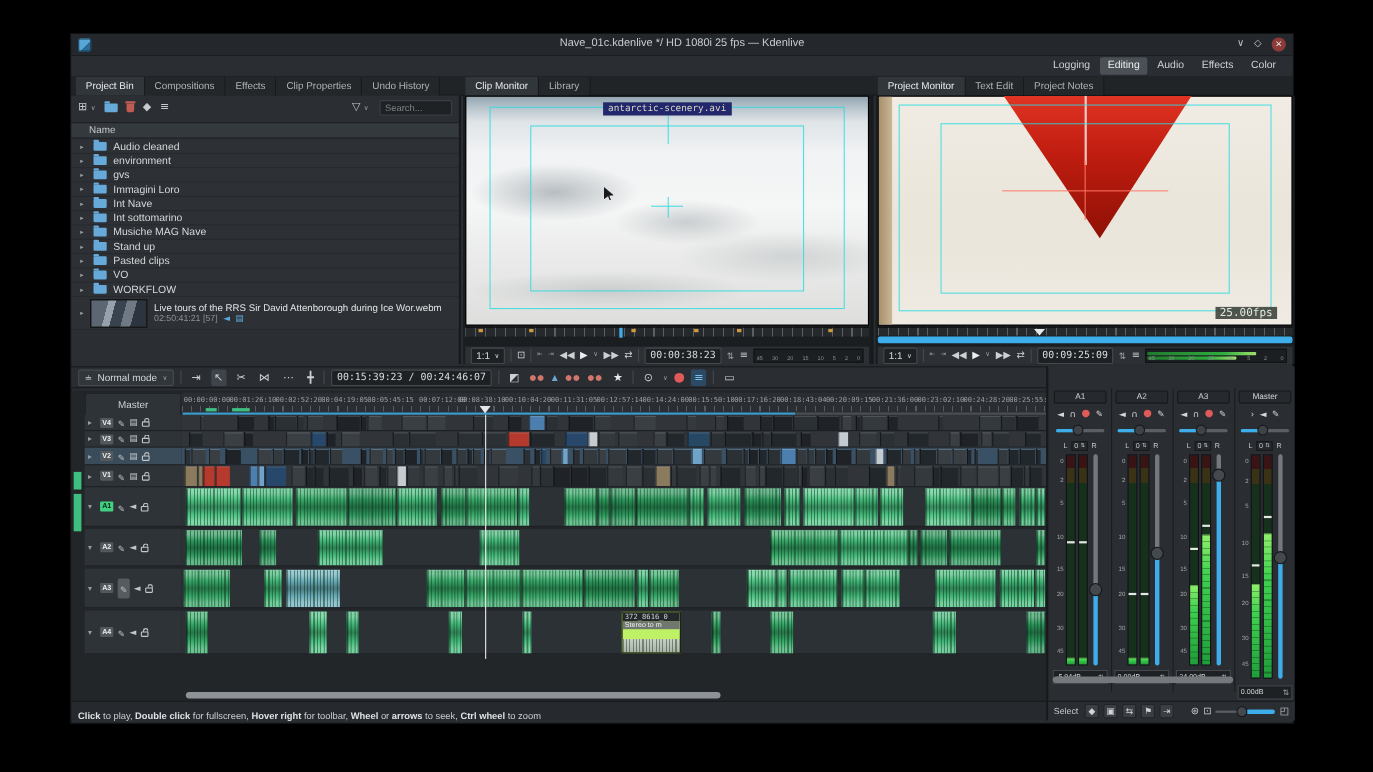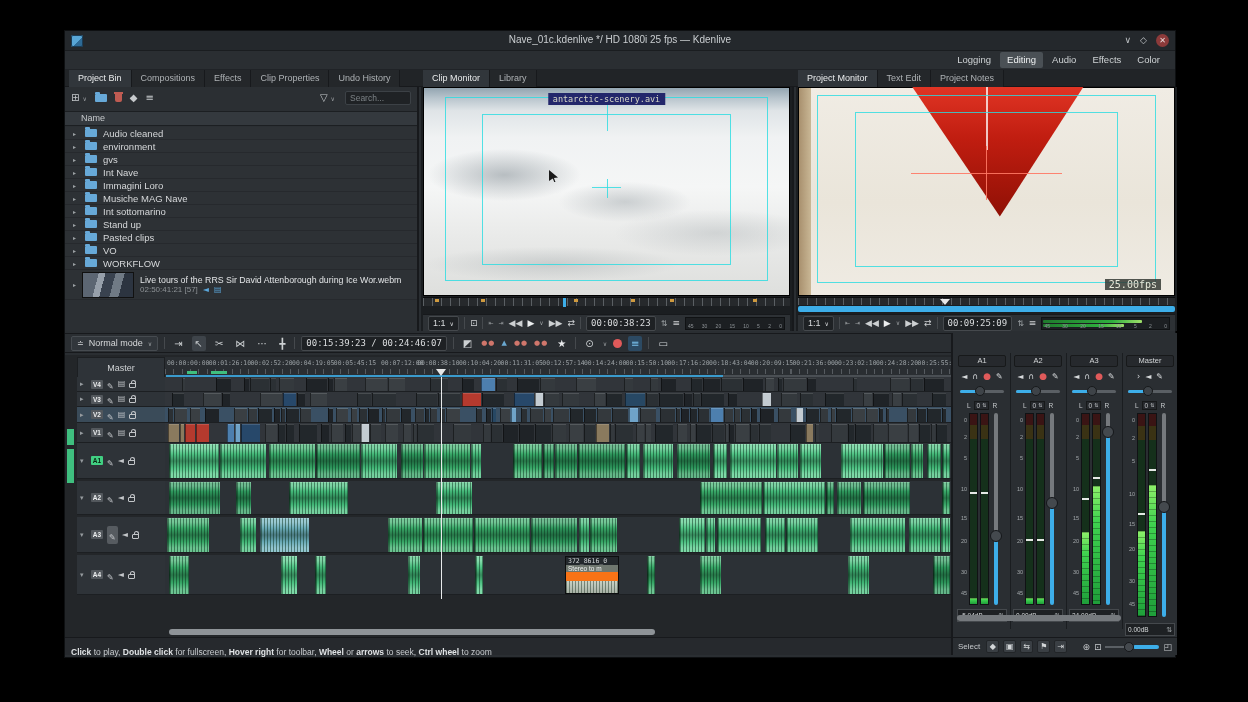--- a/index.html
+++ b/index.html
@@ -116,21 +116,21 @@
   .th-icbox{background:#565b60;border-radius:2px;padding:0 2px}
   .ilock{position:relative;width:7px;height:5px;border:1px solid #c3c6c9;border-radius:1px;margin-top:3px}
   .ilock:before{content:"";position:absolute;left:1px;top:-4px;width:3px;height:3px;border:1px solid #c3c6c9;border-bottom:none;border-radius:3px 3px 0 0}
   .lane{position:absolute;left:100px;width:786px;border-bottom:1px solid #1c1f22;background:#31353a;overflow:hidden}
   .lane.audio{background:#2c3136}
   .lane.sel{background:#3a5064}
   .clip{position:absolute;top:1px;border-left:1px solid rgba(0,0,0,.45);box-shadow:inset 0 1px rgba(255,255,255,.14)}
   .gutter-green{position:absolute;left:2px;width:7px;background:#3fbf7f}
   .playhead{position:absolute;width:1px;background:#e8eaeb;z-index:5}
   .ph-tri{position:absolute;z-index:6;width:0;height:0;border:5px solid transparent;border-top:7px solid #e4e6e7}
-  .labeled-clip{position:absolute;border:1px solid #0d0e0f;background:#f97316;overflow:hidden}
+  .labeled-clip{position:absolute;border:1px solid #0d0e0f;background:#bef264;overflow:hidden}
   .lc-name{background:#23282c;color:#cfd3d5;font-size:6.5px;padding:0 2px;white-space:nowrap}
   .lc-fx{color:#f0f2f2;font-size:6.5px;padding:0 2px;white-space:nowrap;background:#6f776f}
   .lc-wave{position:absolute;left:0;right:0;bottom:0;height:12px;background:repeating-linear-gradient(90deg,rgba(40,60,45,.5) 0 1px,transparent 1px 3px),linear-gradient(180deg,#c9d2c6,#a9b2a6)}
   .tl-scroll{position:absolute;left:104px;top:274px;width:486px;height:6px;background:#8e9397;border-radius:3px}
 
   
   .mixer{position:absolute;left:886px;top:302px;width:226px;height:322px;background:#2a2e32;border-left:2px solid #17191c}
   #mixer-tabs{position:absolute;left:0;top:0;width:100%;height:18px;display:flex;background:#212427;border-bottom:1px solid #17191c}
   .mixer .dock-tab{padding:2px 5px;font-size:8px;white-space:nowrap}
   .strip{position:absolute;top:20px;width:54px;height:276px}
@@ -243,36 +243,36 @@
             <span class="bin-label">environment</span>
           </div>
           <div class="bin-row">
             <span class="arrow im">▸</span>
             <span class="ifolder"></span>
             <span class="bin-label">gvs</span>
           </div>
           <div class="bin-row">
             <span class="arrow im">▸</span>
             <span class="ifolder"></span>
-            <span class="bin-label">Int Nave</span>
+            <span class="bin-label">Immagini Loro</span>
           </div>
           <div class="bin-row">
             <span class="arrow im">▸</span>
             <span class="ifolder"></span>
-            <span class="bin-label">Immagini Loro</span>
+            <span class="bin-label">Int Nave</span>
+          </div>
+          <div class="bin-row">
+            <span class="arrow im">▸</span>
+            <span class="ifolder"></span>
+            <span class="bin-label">Int sottomarino</span>
           </div>
           <div class="bin-row">
             <span class="arrow im">▸</span>
             <span class="ifolder"></span>
             <span class="bin-label">Musiche MAG Nave</span>
-          </div>
-          <div class="bin-row">
-            <span class="arrow im">▸</span>
-            <span class="ifolder"></span>
-            <span class="bin-label">Int sottomarino</span>
           </div>
           <div class="bin-row">
             <span class="arrow im">▸</span>
             <span class="ifolder"></span>
             <span class="bin-label">Stand up</span>
           </div>
           <div class="bin-row">
             <span class="arrow im">▸</span>
             <span class="ifolder"></span>
             <span class="bin-label">Pasted clips</span>

